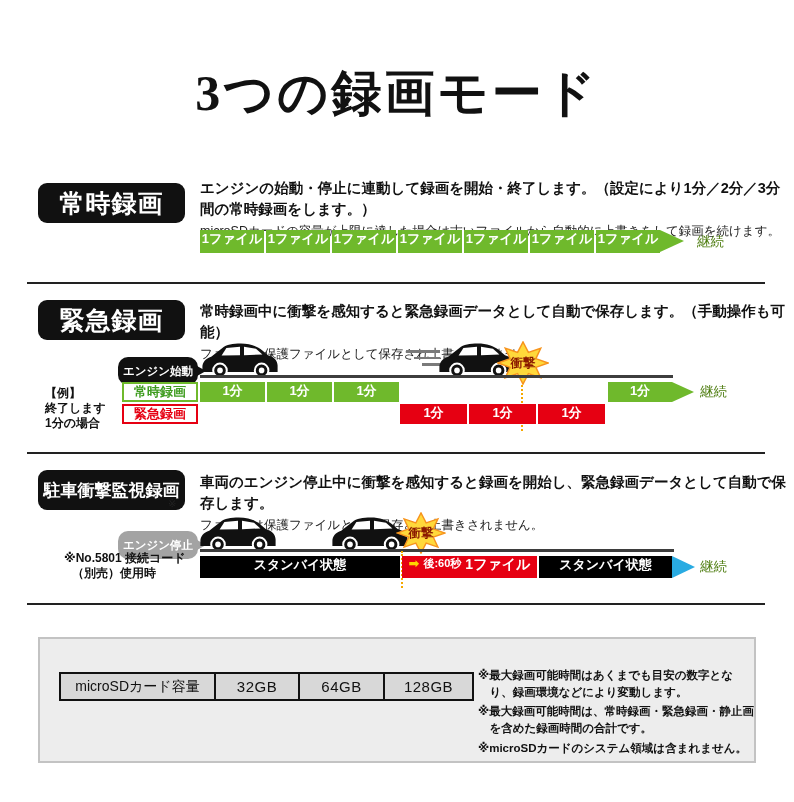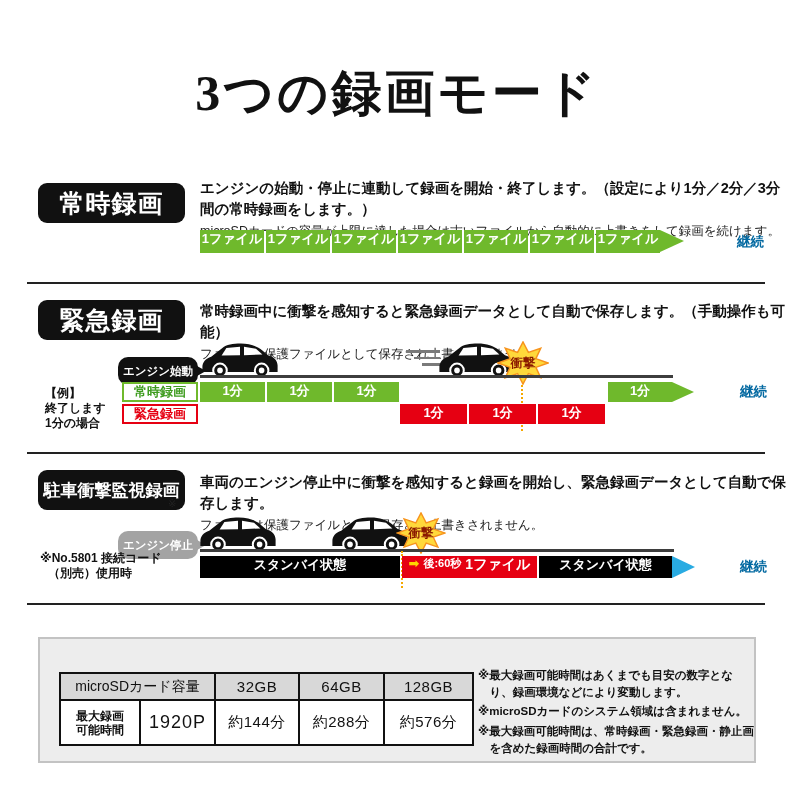--- a/index.html
+++ b/index.html
@@ -35,21 +35,21 @@
 
   
   .bar-seg {
     position:absolute; display:flex; justify-content:center;
     color:#fff; font-weight:bold;
   }
   .green { background:#6fb92c; }
   .red-bg { background:#e60012; }
   .blue-bg { background:#000000; }
   .tip { position:absolute; width:0; height:0; }
-  .keizoku { position:absolute; display:flex; align-items:center; font-size:13.5px; font-weight:bold; color:#0369a1;margin-left:40px; }
+  .keizoku { position:absolute; display:flex; align-items:center; font-size:13.5px; font-weight:normal; color:#4d7c0f; }
 
   
   .bubble {
     position:absolute; left:118px; width:80px; height:28px; border-radius:10px;
     color:#fff; font-size:11.5px; font-weight:bold;
     display:flex; align-items:center; justify-content:center;
   }
   .bubble:after {
     content:""; position:absolute; right:-8px; top:50%; transform:translateY(-50%);
     border-top:5px solid transparent; border-bottom:5px solid transparent;
@@ -242,21 +242,21 @@
     </svg>
   <div class="burst" style="left:396px;top:512px;width:50px;height:42px">
     <svg width="50" height="42" viewBox="0 0 52 44">
         <use href="#burst-shape"></use>
       </svg>
     <span>衝撃</span>
   </div>
   <div class="road" style="left:200px;top:549px;width:474px"></div>
   <div class="dotline" style="left:401px;top:551px;height:37px"></div>
 
-  <div class="side-note" style="left:40px;top:551px">
+  <div class="side-note" style="left:64px;top:551px">
     <div>※No.5801 接続コード</div>
     <div style="padding-left:8px">（別売）使用時</div>
   </div>
 
   <div class="bar-seg blue-bg" style="left:200px;top:556px;width:200px;height:22px;font-size:13px">
       <span>スタンバイ状態</span>
     </div>
   <div class="bar-seg red-bg" style="left:402px;top:556px;width:135px;height:22px;gap:4px">
     <span style="color:#ffd400;font-size:13px">➡</span>
       <span style="font-size:11px">後:60秒</span>
@@ -279,32 +279,22 @@
           <col style="width:85px">
           <col style="width:89px">
         </colgroup>
       <tbody>
           <tr class="hd">
         <td colspan="2">microSDカード容量</td>
         <td class="gb">32GB</td>
         <td class="gb">64GB</td>
         <td class="gb">128GB</td>
       </tr>
-      <tr class="bd">
-        <td>
-          <div class="cell-label">最大録画</div>
-          <div class="cell-label">可能時間</div>
-        </td>
-        <td class="cell-res">1920P</td>
-        <td class="cell-val">約144分</td>
-        <td class="cell-val">約288分</td>
-        <td class="cell-val">約576分</td>
-      </tr>
     </tbody>
       </table>
     <div class="cap-notes">
       <div>※最大録画可能時間はあくまでも目安の数字となり、録画環境などにより変動します。</div>
+      <div>※最大録画可能時間は、常時録画・緊急録画・静止画を含めた録画時間の合計です。</div>
       <div>※microSDカードのシステム領域は含まれません。</div>
-      <div>※最大録画可能時間は、常時録画・緊急録画・静止画を含めた録画時間の合計です。</div>
     </div>
   </div>
 
 </div>
 
 </body></html>

